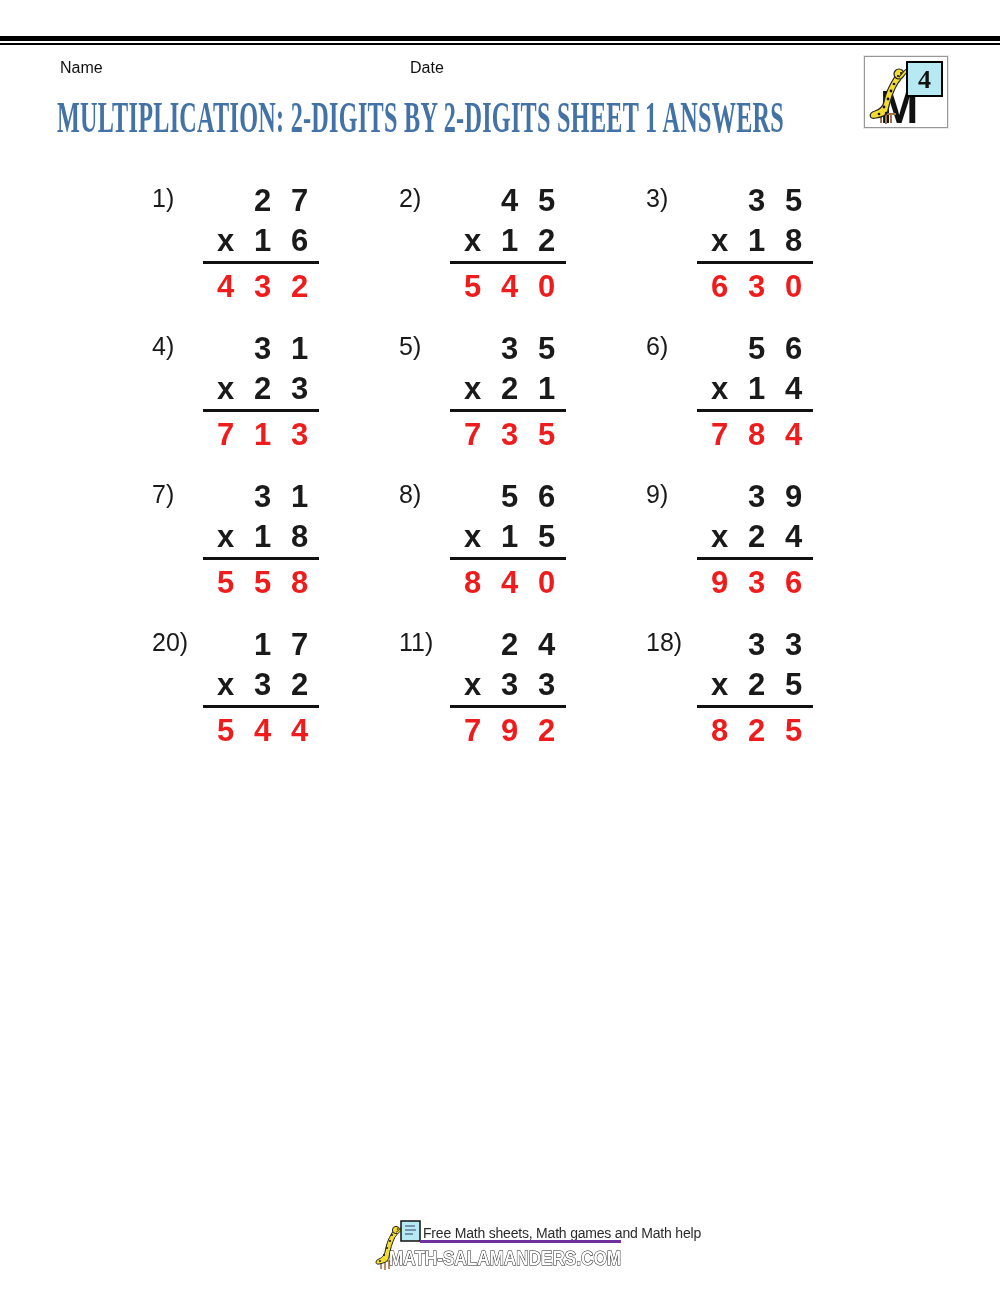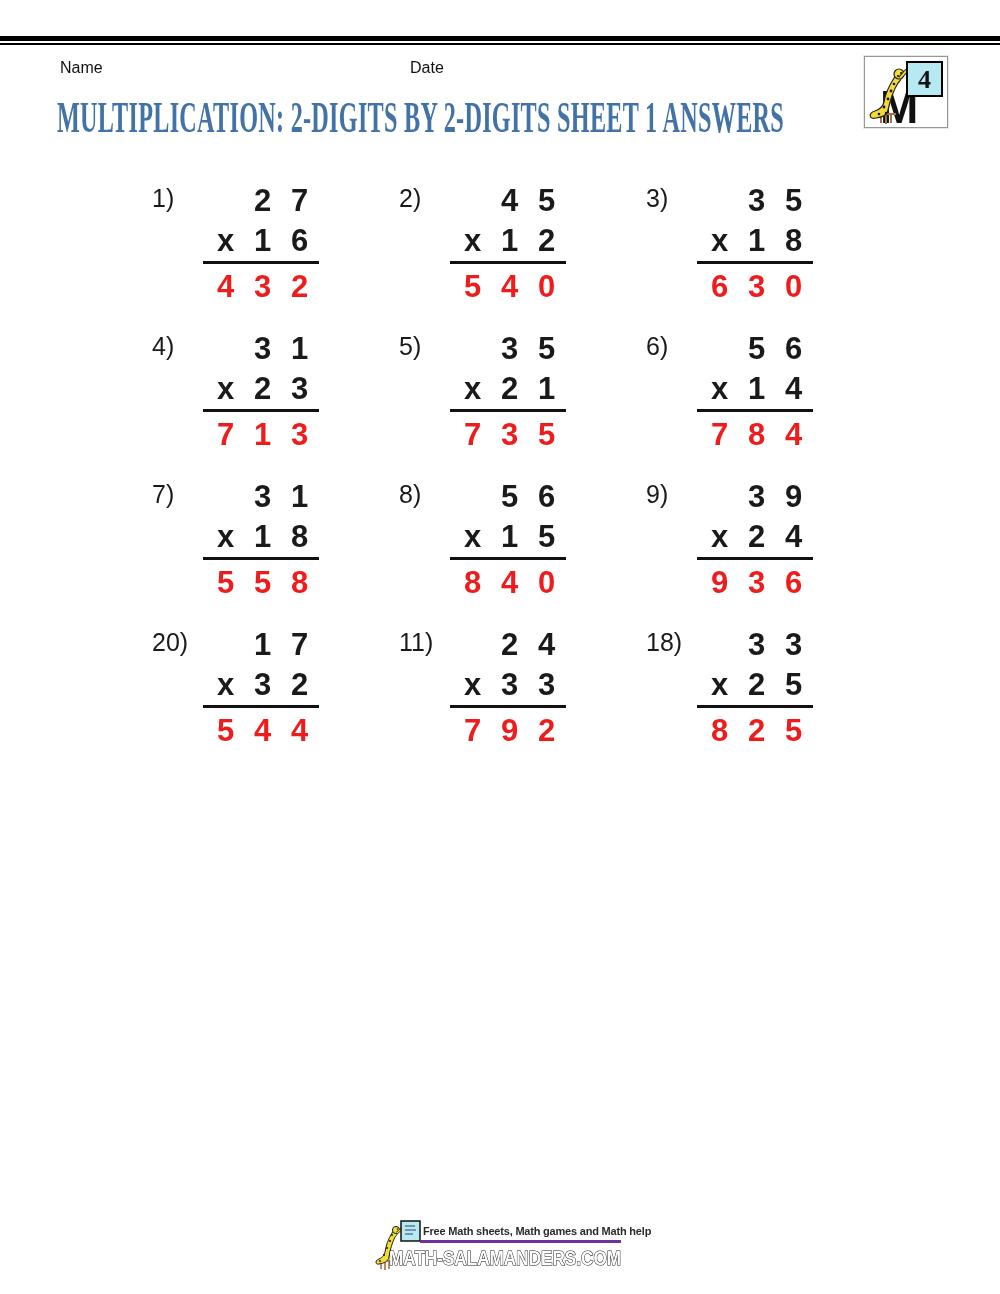--- a/index.html
+++ b/index.html
@@ -76,21 +76,21 @@
   .ans .d { color: var(--answer-color, #ee1c1c); }
 
   
   .footer {
     position: absolute; left: 375px; top: 1219px;
     width: 252px; height: 58px;
   }
   .footer-icon { position: absolute; left: 0; top: 0; }
   .footer-tagline {
     position: absolute; left: 48px; top: 6px;
-    font-size: 11px; font-weight: bold; letter-spacing: -0.2px;
+    font-size: 14px; font-weight: normal; letter-spacing: -0.2px;
     color: #2b2b2b; white-space: nowrap;
   }
   .footer-rule {
     position: absolute; left: 45px; top: 21px;
     width: 201px; height: 3px;
     background: var(--footer-rule-color, #7030a0);
   }
   .site-svg { position: absolute; left: 12px; top: 25px; }
 </style>
 </head>

